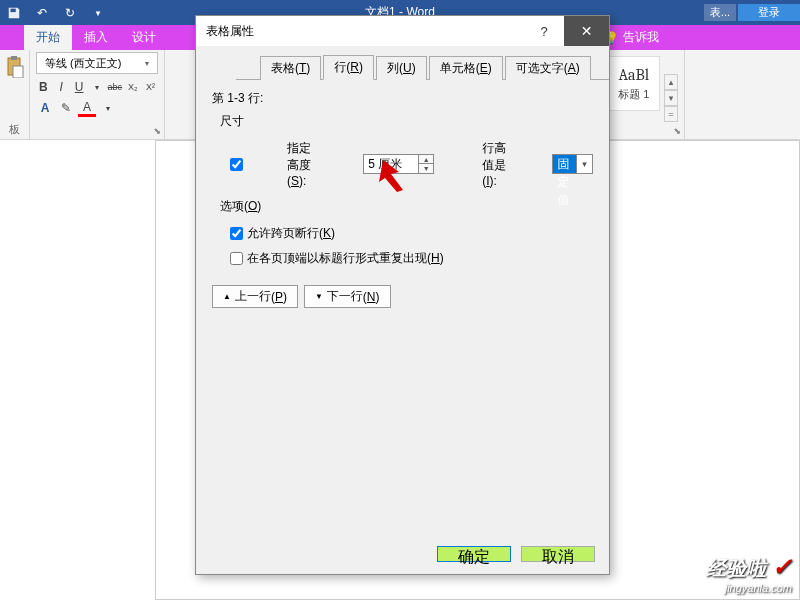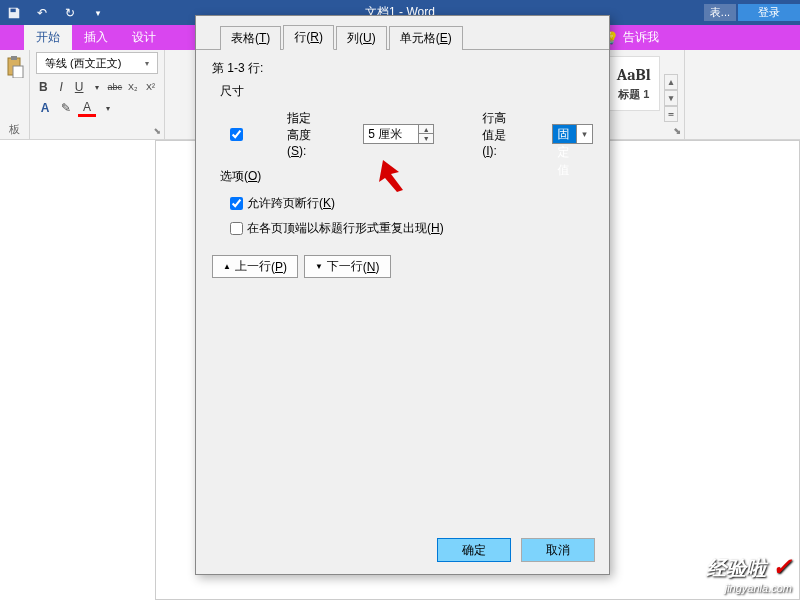--- a/index.html
+++ b/index.html
@@ -27,38 +27,38 @@
 .clip { width:30px; display:flex; flex-direction:column; align-items:center; padding-top:6px; }
 .clip svg { width:20px; height:22px; }
 .font-group { width:135px; }
 .font-combo { height:22px; border:1px solid #c0c0c0; background:#fff; display:flex; align-items:center; padding:0 8px; font-size:11px; margin-bottom:4px; }
 .font-combo .arrow { margin-left:auto; font-size:8px; color:#666; }
 .font-row { display:flex; gap:3px; margin-bottom:3px; }
 .fbtn { width:18px; height:18px; display:flex; align-items:center; justify-content:center; font-size:12px; color:#444; }
 .fbtn.sup { font-size:9px; }
 
 .spacer-big { width:380px; }
-.styles-group { width:140px; display:flex; padding-top:6px;font-weight:bold; }
+.styles-group { width:140px; display:flex; padding-top:6px; }
 .style-item { width:58px; height:55px; border:1px solid #ddd; background:#fff; margin-right:4px; display:flex; flex-direction:column; align-items:center; justify-content:center; }
 .style-item .prev { font-size:16px; font-family:Cambria,serif; color:#333; }
 .style-item .lbl { font-size:11px; color:#444; margin-top:3px; }
 .sty-arrows { display:flex; flex-direction:column; justify-content:center; }
 .sty-arrows span { font-size:9px; color:#666; height:16px; border:1px solid #ccc; width:14px; text-align:center; line-height:14px; }
 .edit-group { flex:1; }
 .edit-item { font-size:12px; color:#444; padding:10px 8px; }
 
 .doc { position:absolute; top:140px; left:155px; right:0; bottom:0; background:#fff; border:1px solid #ccc; }
 
 .dialog { position:absolute; top:15px; left:195px; width:415px; height:560px; background:#f0f0f0; border:1px solid #888; box-shadow:3px 3px 10px rgba(0,0,0,.3); }
 .dlg-title { height:30px; background:#fff; display:flex; align-items:center; padding:0 0 0 10px; font-size:12px; }
 .dlg-title .text { flex:1; }
 .dlg-title .help { width:40px; text-align:center; font-size:13px; color:#333; }
 .dlg-title .close { width:45px; height:30px; background:#505050; color:#fff; display:flex; align-items:center; justify-content:center; font-size:14px; }
 
-.dlg-tabs { height:26px; display:flex; align-items:flex-end; padding-left:24px; border-bottom:1px solid #aaa; margin-top:8px; }
+.dlg-tabs { height:26px; display:flex; align-items:flex-end; padding-left:24px; border-bottom:1px solid #aaa; margin-top:8px;margin-left:40px; }
 .dlg-tab { padding:3px 10px; font-size:12px; border:1px solid #aaa; border-bottom:none; background:#f0f0f0; margin-right:2px; position:relative; top:1px; }
 .dlg-tab.active { background:#f0f0f0; border-bottom:1px solid #f0f0f0; }
 .dlg-tab .accel { text-decoration:underline; }
 
 .dlg-body { padding:10px 16px; font-size:12px; }
 .rows-label { margin-bottom:6px; }
 .section-label { margin:4px 0 10px 8px; }
 .form-row { display:flex; align-items:center; margin:0 0 10px 18px;gap:40px; }
 .form-row input[type=checkbox] { margin-right:4px; }
 .spin { display:flex; align-items:center; margin:0 8px; }
@@ -72,21 +72,21 @@
 
 .checkbox-row { display:flex; align-items:center; margin:0 0 8px 18px; }
 .checkbox-row input { margin-right:4px; }
 .accel { text-decoration:underline; }
 
 .nav-btns { display:flex; gap:6px; margin-top:18px; }
 .nav-btn { border:1px solid #999; background:#fdfdfd; padding:2px 10px; font-size:12px; display:flex; align-items:center; }
 .nav-btn .tri { font-size:8px; margin-right:4px; }
 
 .dlg-footer { position:absolute; bottom:12px; right:14px; display:flex; gap:10px; }
-.dlg-btn { width:74px; height:24px; border:1px solid #aaa; background:#7dd3fc; font-size:12px; }
+.dlg-btn { width:74px; height:16px; border:1px solid #aaa; background:#bef264; font-size:16px; }
 .dlg-btn.primary { border:1px solid #0078d7; }
 
 .red-arrow { position:absolute; top:158px; left:375px; z-index:100; }
 
 .water { position:absolute; bottom:6px; right:8px; color:#fff; font-style:italic; font-weight:bold; font-size:20px; text-shadow:1px 1px 2px #000; z-index:50; }
 .water .check { color:#d00; font-size:24px; }
 .water .sub { font-size:11px; display:block; text-align:right; font-weight:normal; font-style:italic; }
 </style>
 </head>
 <body>
@@ -169,25 +169,31 @@
       <span>▾</span>
       <span>＝</span>
     </div>
     <div class="tp-corner">⬊</div>
   </div>
 </div>
 
 <div class="doc"></div>
 
 <div class="dialog">
+  <div class="dlg-title">
+    <span class="text">表格属性</span>
+    <span class="help">?</span>
+    <span class="close">✕</span>
+  </div>
   <div class="dlg-tabs">
     <div class="dlg-tab"><span>表格</span>(<span class="accel">T</span>)</div>
     <div class="dlg-tab active"><span>行</span>(<span class="accel">R</span>)</div>
     <div class="dlg-tab"><span>列</span>(<span class="accel">U</span>)</div>
     <div class="dlg-tab"><span>单元格</span>(<span class="accel">E</span>)</div>
+    <div class="dlg-tab"><span>可选文字</span>(<span class="accel">A</span>)</div>
   </div>
   <div class="dlg-body">
     <div class="rows-label">第 1-3 行:</div>
     <div class="section-label">尺寸</div>
     <div class="form-row">
       <input type="checkbox" checked="" style="">
       <span><span>指定高度</span>(<span class="accel">S</span>):</span>
       <div class="spin">
         <input type="text" value="5 厘米" style="">
         <div class="arrows">

